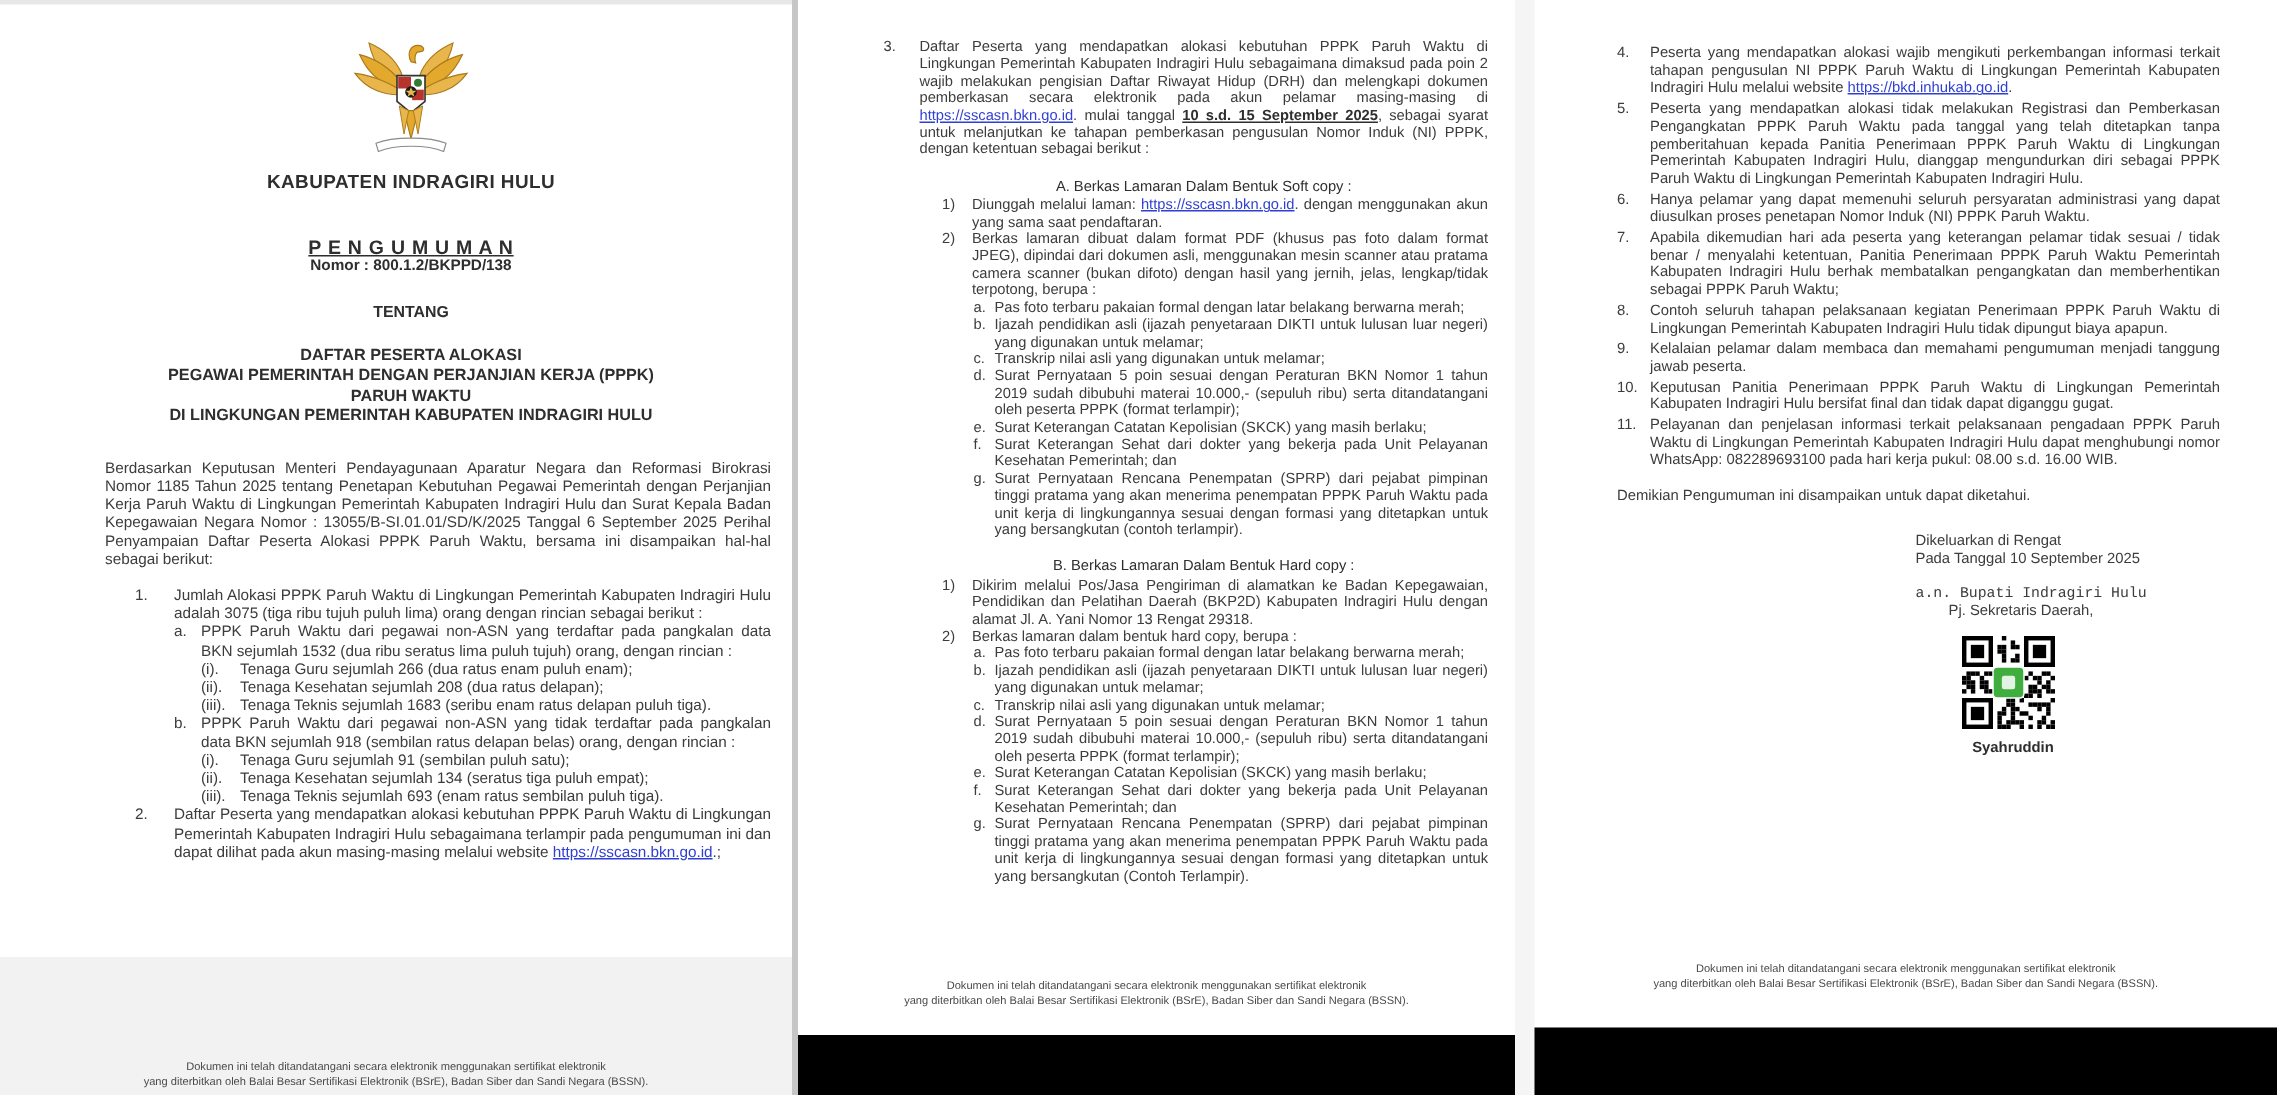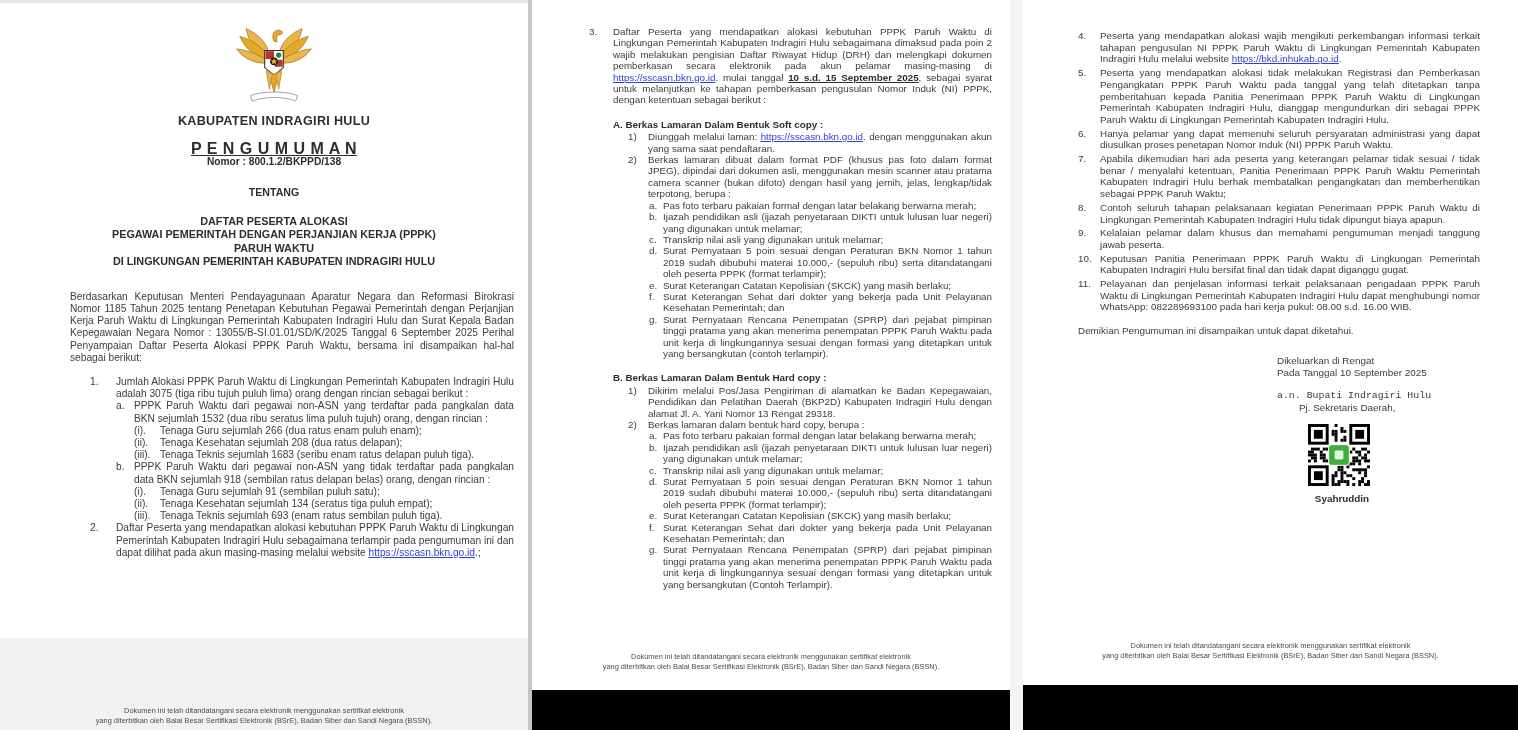--- a/index.html
+++ b/index.html
@@ -27,38 +27,38 @@
   
   .row{display:flex;align-items:flex-start;}
   .rn{flex:0 0 auto;}
   .rt{flex:1 1 auto;text-align:justify;}
 
   
   #page1 .wrap{position:absolute;left:70px;right:14px;top:0;font-size:10.2px;line-height:12.2px;}
   .p1head{width:380px;margin:24px 0 0 14px;text-align:center;}
   .emblem{width:78px;height:84px;margin:0 auto;}
   .agency{font-size:12.6px;letter-spacing:.3px;margin-top:7px;}
-  .anntitle{font-size:16px;margin-top:16px;letter-spacing:.5px;}
+  .anntitle{font-size:13px;margin-top:32px;letter-spacing:.5px;}
   .docnum{font-size:10.2px;margin-top:1px;}
   .tentang{font-size:10.6px;margin-top:17px;}
   .subject{font-size:10.8px;line-height:13.5px;margin-top:17px;}
   .intro{margin:22px 0 0 0;}
   .list1{margin:12px 0 0 20px;}
   .rn1{width:26px;}
   .rn2{width:18px;}
   .rn3{width:26px;}
   .p1addr{position:absolute;left:70px;right:14px;top:671px;text-align:center;
           font-size:7.6px;line-height:10px;color:#454545;}
   .cert{position:absolute;left:0;right:0;text-align:center;font-size:7.4px;line-height:10px;color:#4a4a4a;}
   #page1 .cert{top:706px;}
 
   
   #page2 .wrap{position:absolute;left:57px;right:18px;top:26px;font-size:9.8px;line-height:11.4px;}
   .rnA{width:24px;}
-  .sechead{margin:13px 0 1px 24px;font-weight:bold;color:#2e2e2e;}
+  .sechead{margin:13px 0 1px 24px;font-weight:normal;color:#2e2e2e;text-align:center;}
   .sublist{margin-left:39px;}
   .rnB{width:20px;}
   .docrow{margin-left:1px;}
   .rnC{width:14px;}
   #page2 .cert{top:652px;}
 
   
   #page3 .wrap{position:absolute;left:55px;right:38px;top:30px;font-size:9.9px;line-height:11.7px;}
   .rnD{width:22px;}
   #page3 .row{margin-bottom:2px;}
@@ -304,21 +304,21 @@
     <div class="row">
         <span class="rn rnD">7.</span>
         <div class="rt jtext">Apabila dikemudian hari ada peserta yang keterangan pelamar tidak sesuai / tidak benar / menyalahi ketentuan, Panitia Penerimaan PPPK Paruh Waktu Pemerintah Kabupaten Indragiri Hulu berhak membatalkan pengangkatan dan memberhentikan sebagai PPPK Paruh Waktu;</div>
       </div>
     <div class="row">
         <span class="rn rnD">8.</span>
         <div class="rt jtext">Contoh seluruh tahapan pelaksanaan kegiatan Penerimaan PPPK Paruh Waktu di Lingkungan Pemerintah Kabupaten Indragiri Hulu tidak dipungut biaya apapun.</div>
       </div>
     <div class="row">
         <span class="rn rnD">9.</span>
-        <div class="rt jtext">Kelalaian pelamar dalam khusus dan memahami pengumuman menjadi tanggung jawab peserta.</div>
+        <div class="rt jtext">Kelalaian pelamar dalam membaca dan memahami pengumuman menjadi tanggung jawab peserta.</div>
       </div>
     <div class="row">
         <span class="rn rnD">10.</span>
         <div class="rt jtext">Keputusan Panitia Penerimaan PPPK Paruh Waktu di Lingkungan Pemerintah Kabupaten Indragiri Hulu bersifat final dan tidak dapat diganggu gugat.</div>
       </div>
     <div class="row">
         <span class="rn rnD">11.</span>
         <div class="rt jtext">Pelayanan dan penjelasan informasi terkait pelaksanaan pengadaan PPPK Paruh Waktu di Lingkungan Pemerintah Kabupaten Indragiri Hulu dapat menghubungi nomor WhatsApp: 082289693100 pada hari kerja pukul: 08.00 s.d. 16.00 WIB.</div>
       </div>
 

